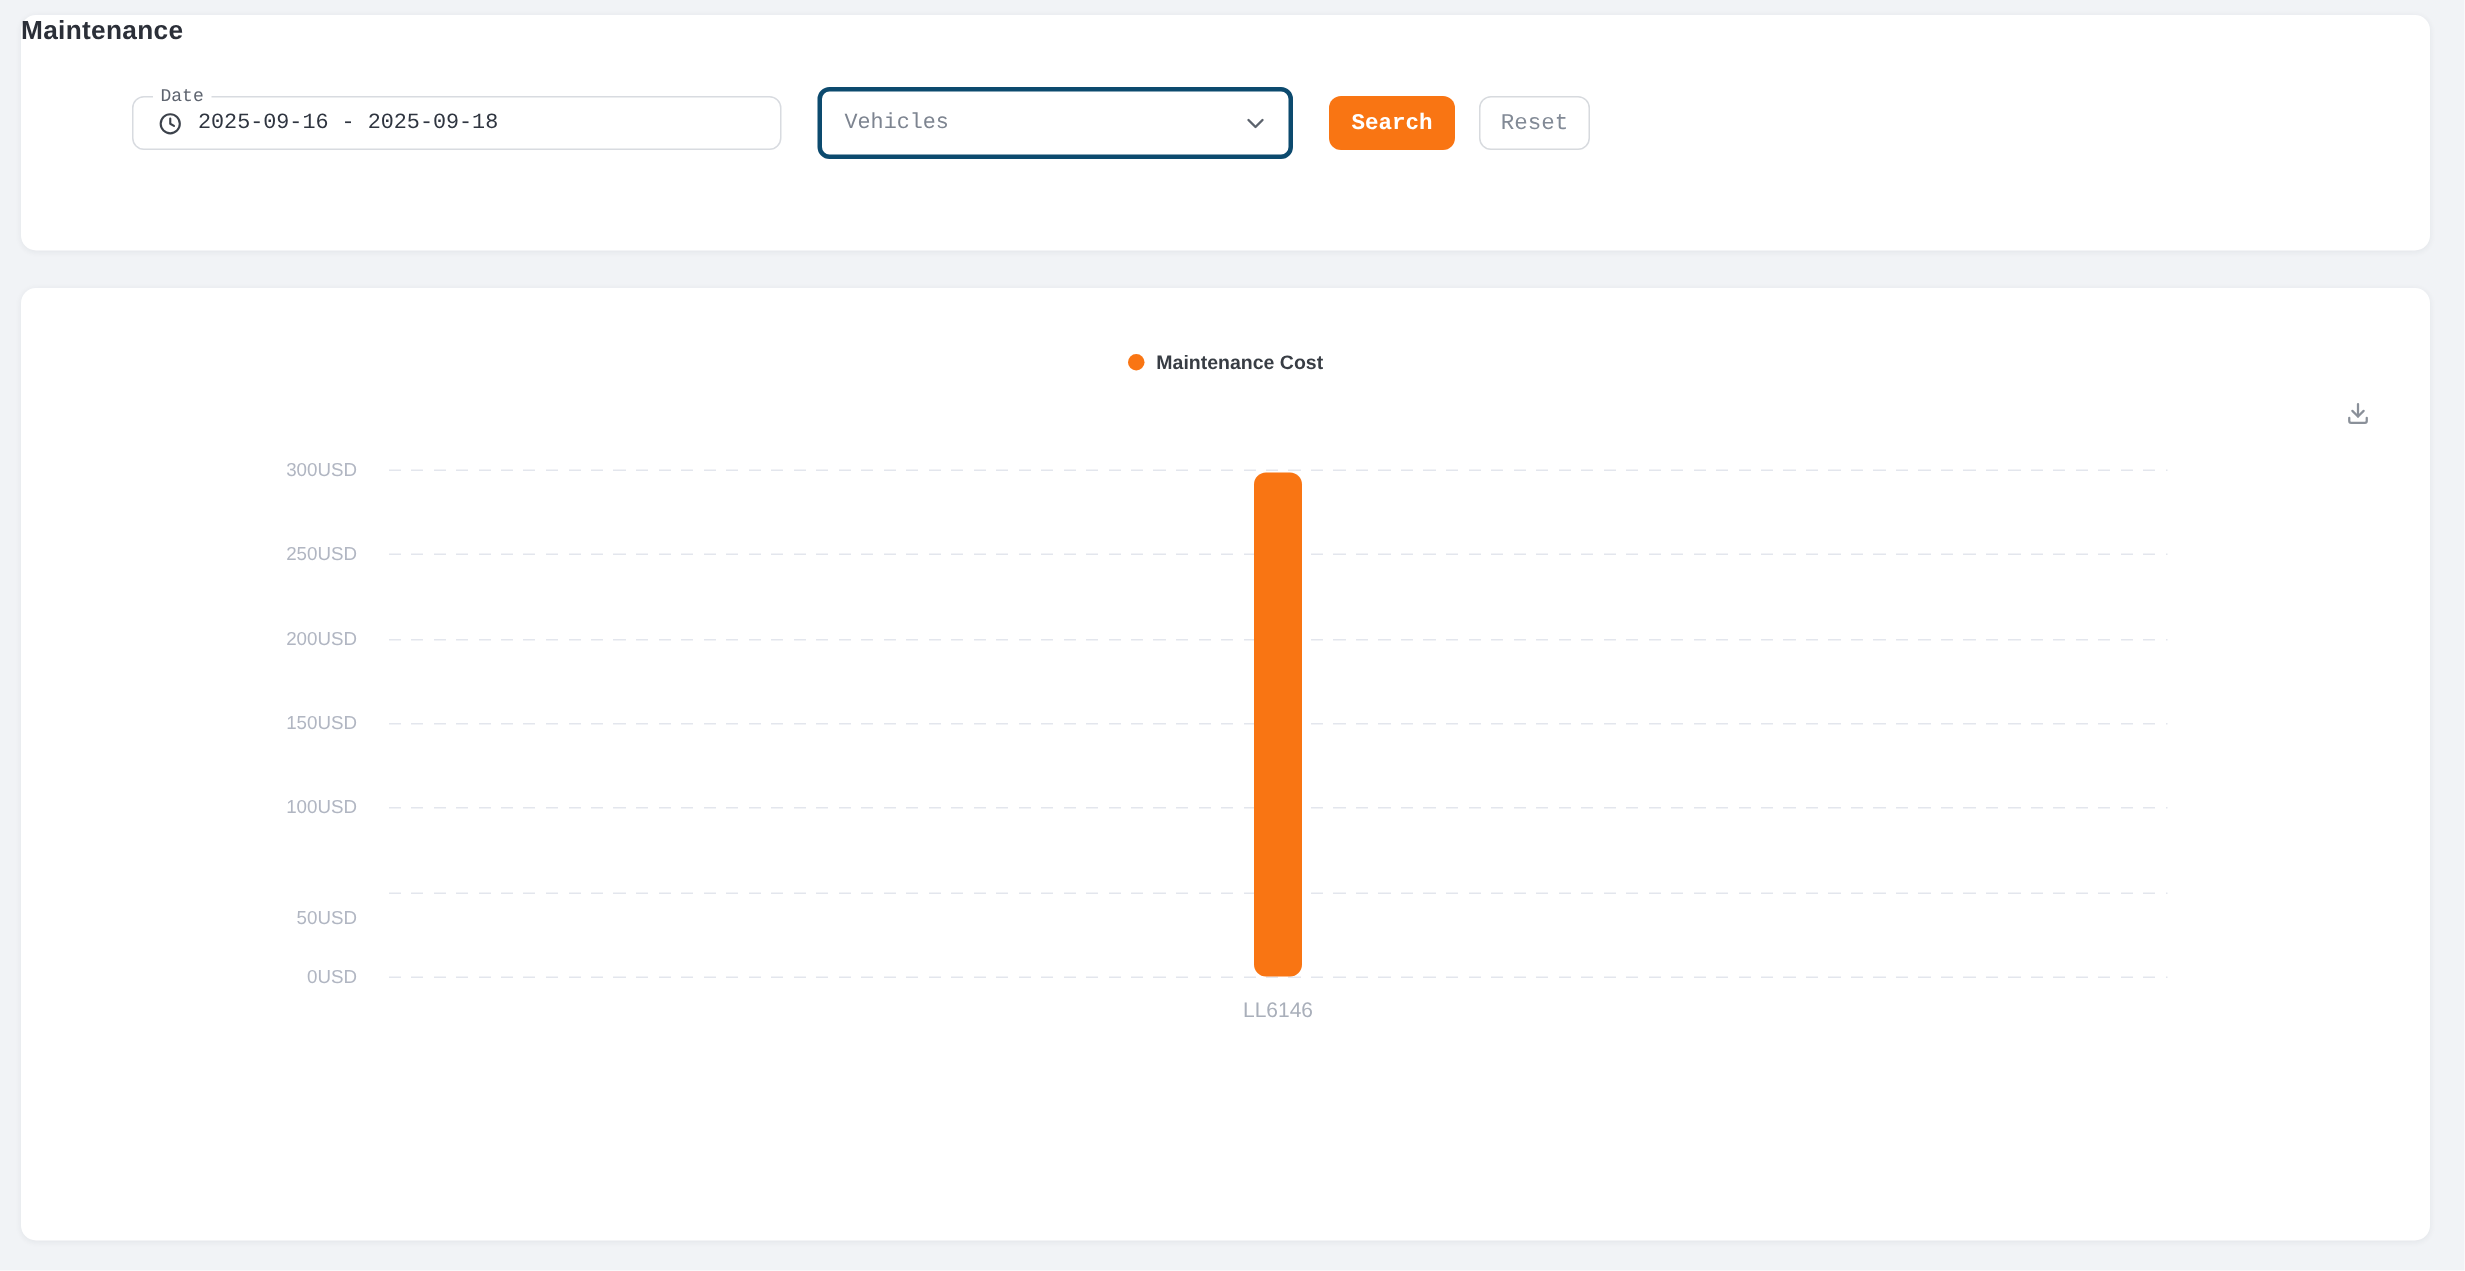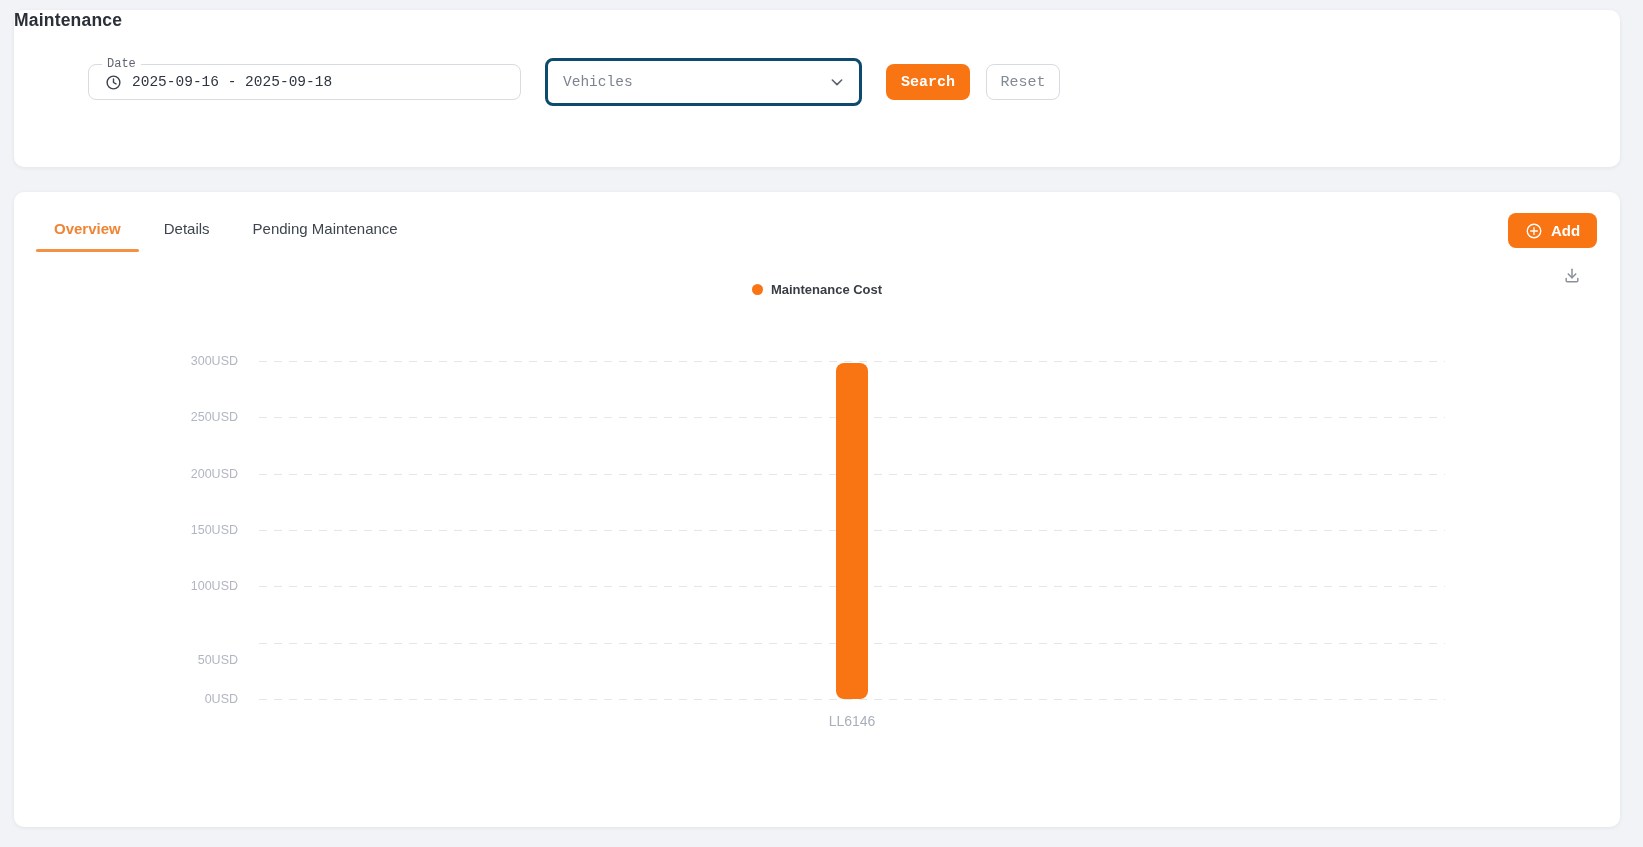--- a/index.html
+++ b/index.html
@@ -134,37 +134,20 @@
         </span>
       </div>
 
       <button class="btn btn-primary btn-search">Search</button>
       <button class="btn btn-ghost">Reset</button>
     </div>
   </section>
 
   <section class="card main-card">
 
-    <div class="tabs-row">
-      <div class="tabs">
-        <div class="tab active">Overview</div>
-        <div class="tab">Details</div>
-        <div class="tab">Pending Maintenance</div>
-      </div>
-      <button class="btn btn-add">
-        <span>
-          <svg class="icon-svg" width="18" height="18" viewBox="0 0 24 24" fill="none" stroke="#ffffff" stroke-width="1.8" stroke-linecap="round">
-            <circle cx="12" cy="12" r="9"></circle>
-              <line x1="12" y1="7.5" x2="12" y2="16.5"></line>
-              <line x1="7.5" y1="12" x2="16.5" y2="12"></line>
-          </svg>
-        </span>
-        <span>Add</span>
-      </button>
-    </div>
 
     <button class="download-btn">
       <svg class="icon-svg" width="20" height="20" viewBox="0 0 24 24" fill="none" stroke="currentColor" stroke-width="1.8" stroke-linecap="round" stroke-linejoin="round">
         <line x1="12" y1="4" x2="12" y2="14"></line>
         <polyline points="7.5 9.5 12 14 16.5 9.5"></polyline>
         <path d="M5 15 v2.5 a1.5 1.5 0 0 0 1.5 1.5 h11 a1.5 1.5 0 0 0 1.5 -1.5 V15"></path>
       </svg>
     </button>
 
     <div class="legend">

